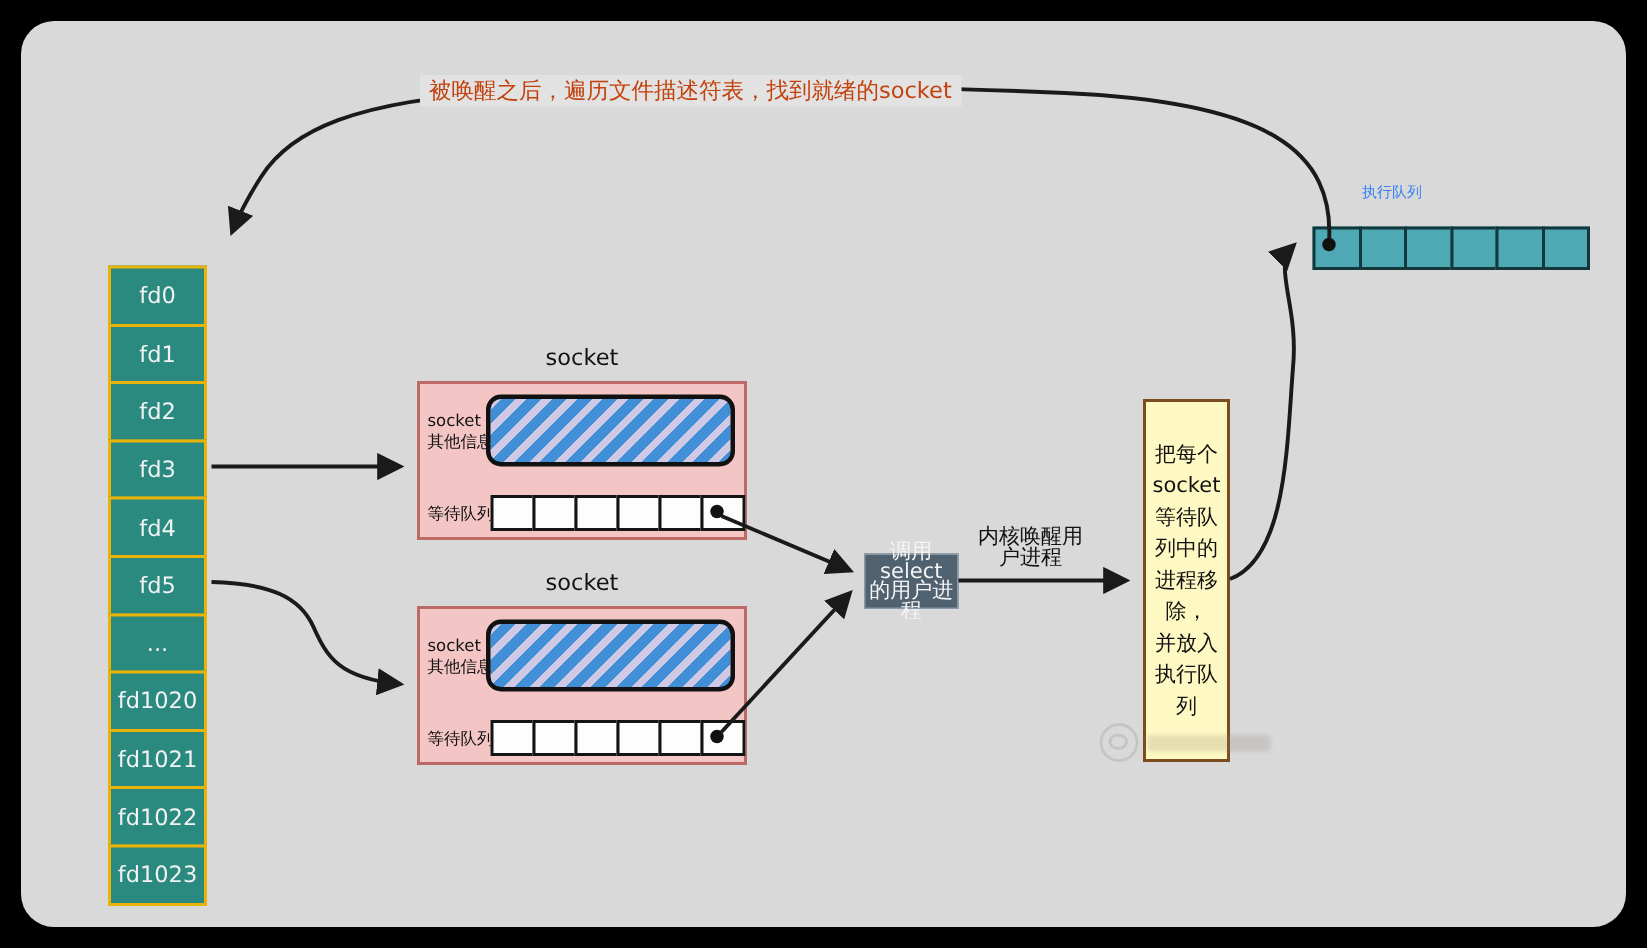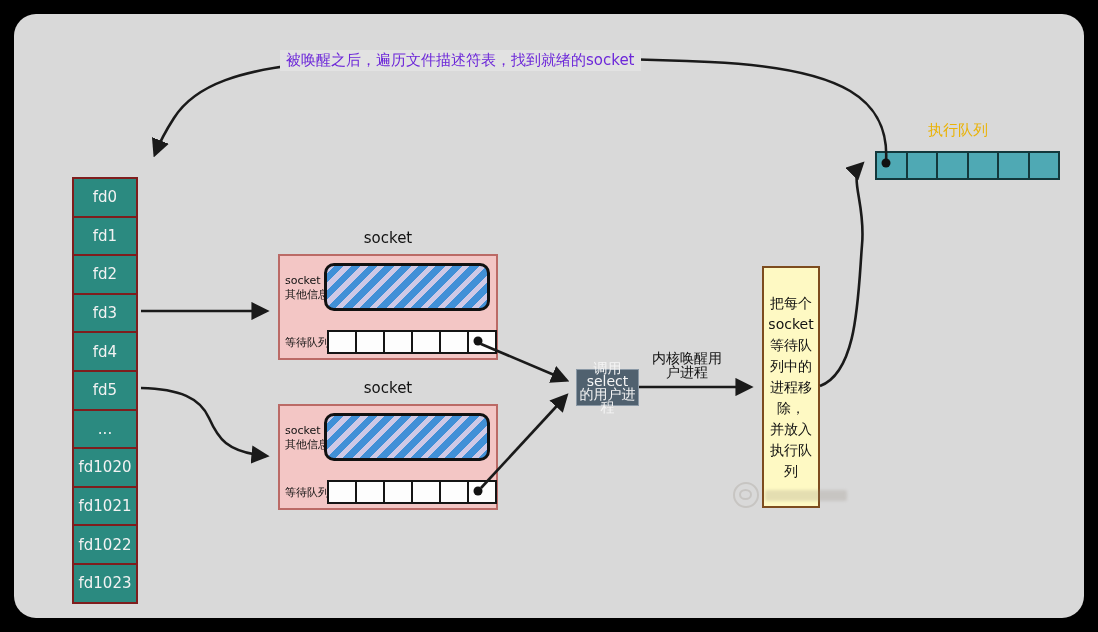--- a/index.html
+++ b/index.html
@@ -2,26 +2,26 @@
 <html><head>
 <meta charset="utf-8">
 <style>
   html,body{margin:0;padding:0;background:#000;width:1098px;height:632px;overflow:hidden;
     font-family:"DejaVu Sans","Liberation Sans",sans-serif;}
   #stage{position:relative;width:1098px;height:632px;background:#000;}
   #canvas{position:absolute;left:14px;top:14px;right:14px;bottom:14px;background:#d9d9d9;border-radius:22px;}
   .abs{position:absolute;}
   .prewrap{white-space:pre-line;}
   
-  #top-text{left:280px;top:50px;z-index:6;font-size:15px;color:#6d28d9;background:#e2e2e2;padding:1px 6px;}
+  #top-text{left:280px;top:50px;z-index:6;font-size:15px;color:#c2410c;background:#e2e2e2;padding:1px 6px;}
   
   #fd-header{left:63px;top:139px;width:84px;height:36px;background:#e8930c;border:2px solid #141414;
     display:flex;align-items:center;justify-content:center;font-size:15px;color:#111;z-index:2;}
   #fd-col{left:72px;top:177px;width:66px;z-index:2;}
-  .fd-cell{height:36.6px;background:#2b8a80;border:2px solid #7f1d1d;margin-top:-2px;
+  .fd-cell{height:36.6px;background:#2b8a80;border:2px solid #eab308;margin-top:-2px;
     display:flex;align-items:center;justify-content:center;color:#f2f2f2;font-size:15px;}
   .fd-cell:first-child{margin-top:0;}
   
   .socket-title{width:220px;text-align:center;font-size:15px;color:#111;z-index:2;}
   .socket-box{width:216px;height:102px;background:#f3c6c5;border:2px solid #bb6a66;z-index:2;}
   .socket-info{position:absolute;left:5px;top:18px;font-size:11px;line-height:14px;color:#111;}
   .hatch{position:absolute;left:44px;top:7px;width:160px;height:42px;border:3px solid #111;border-radius:10px;
     background:repeating-linear-gradient(135deg,#cfc9e6 0 5px,#4190d7 5px 12px);}
   .wq-label{position:absolute;left:5px;top:79px;font-size:11px;color:#111;font-family:Liberation Mono, monospace;}
   .wq-row{position:absolute;left:47px;top:74px;display:flex;}
@@ -31,21 +31,21 @@
   #sel-box{left:576px;top:369px;width:61px;height:35px;background:#50616f;border:1px solid #8b99a6;
     color:#f5f5f5;font-size:14px;line-height:13px;display:flex;align-items:center;justify-content:center;
     text-align:center;z-index:2;}
   
   #kernel-label{left:643px;top:351px;width:88px;text-align:center;font-size:14px;line-height:14px;color:#111;z-index:2;}
   
   #remove-box{left:762px;top:266px;width:54px;height:238px;background:#fef9c3;border:2px solid #7d4c1e;
     display:flex;align-items:center;justify-content:center;text-align:center;
     font-size:14px;line-height:21px;color:#111;z-index:2;}
   
-  #exec-label{left:908px;top:121px;width:100px;text-align:center;font-size:15px;color:#eab308;z-index:2;}
+  #exec-label{left:908px;top:121px;width:100px;text-align:left;font-size:10px;color:#3b82f6;z-index:2;}
   #exec-row{left:875px;top:151px;display:flex;z-index:2;}
   .exec-cell{width:28.5px;height:25px;background:#4fa9b4;border:2px solid #13383c;margin-left:-2px;}
   .exec-cell:first-child{margin-left:0;}
   
   #arrows{position:absolute;left:0;top:0;width:1098px;height:632px;z-index:5;pointer-events:none;}
   
   #watermark{left:733px;top:482px;z-index:7;opacity:0.22;display:flex;align-items:center;}
   #wm-icon{width:22px;height:22px;border:2px solid #8b8074;border-radius:50%;position:relative;}
   #wm-icon:after{content:"";position:absolute;left:4px;top:5px;width:9px;height:7px;border:2px solid #8b8074;border-radius:50%;}
   #wm-text{margin-left:6px;width:82px;height:11px;background:#8b8074;filter:blur(1.5px);border-radius:2px;}

